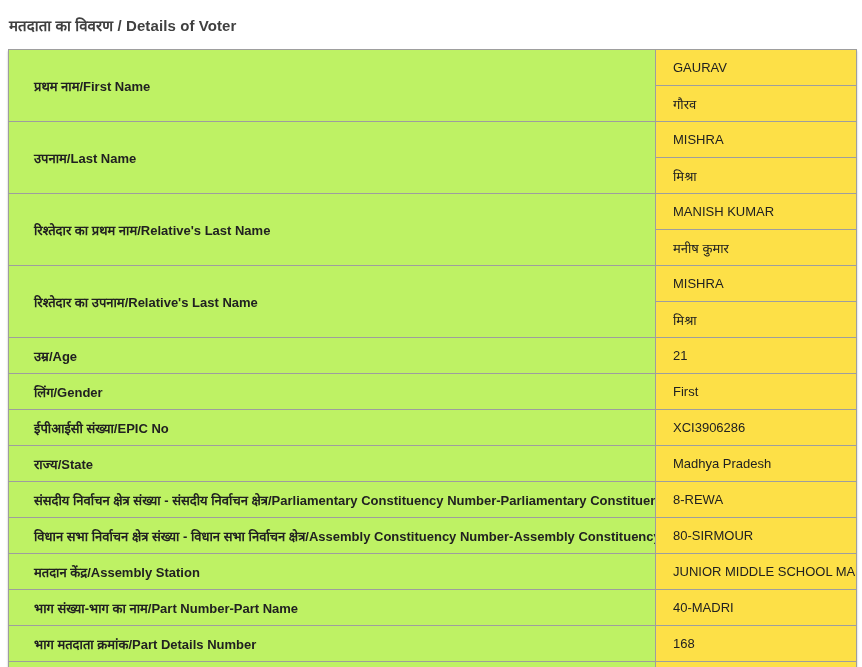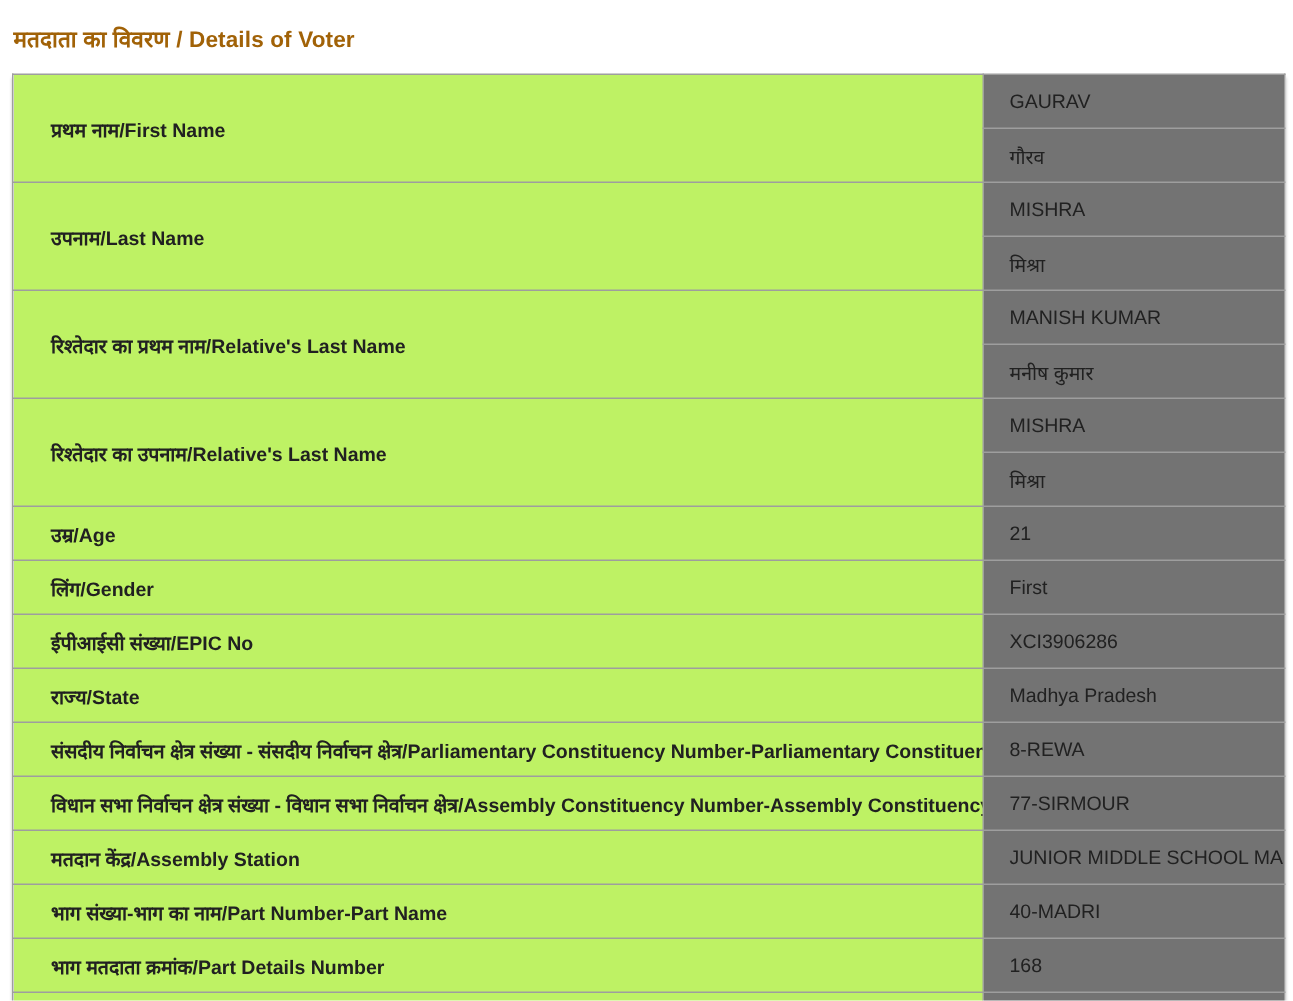--- a/index.html
+++ b/index.html
@@ -8,40 +8,40 @@
     background: #ffffff;
     width: 862px;
     height: 667px;
     font-family: "Liberation Sans", sans-serif;
     color: #212121;
     overflow: hidden;
   }
   .page-title {
     font-size: 15px;
     font-weight: bold;
-    color: #a16207;
+    color: #404040;
     padding: 15px 0 0 9px;
     letter-spacing: 0.1px;
   }
   table.voter-table {
     border-collapse: collapse;
     table-layout: fixed;
     width: 848px;
     margin: 14px 0 0 8px;
     box-shadow: 0 2px 2px rgba(0,0,0,0.25);
   }
   col.label-col { width: 647px; }
   col.value-col { width: 201px; }
   td {
     border: 1px solid #9e9e9e;
     font-size: 13px;
     color: #212121;
     height: 33px;
     vertical-align: middle;
-    background: #737373;
+    background: #fde047;
     overflow: hidden;
     white-space: nowrap;
   }
   td.label-cell {
     background: #bef264;
     font-weight: bold;
     padding-left: 25px;
     padding-right: 8px;
   }
   td.value-cell {
@@ -113,21 +113,21 @@
       <td class="value-cell">Madhya Pradesh</td>
     </tr>
 
     <tr>
       <td class="label-cell">संसदीय निर्वाचन क्षेत्र संख्या - संसदीय निर्वाचन क्षेत्र/Parliamentary Constituency Number-Parliamentary Constituency Name</td>
       <td class="value-cell">8-REWA</td>
     </tr>
 
     <tr>
       <td class="label-cell">विधान सभा निर्वाचन क्षेत्र संख्या - विधान सभा निर्वाचन क्षेत्र/Assembly Constituency Number-Assembly Constituency Name</td>
-      <td class="value-cell">77-SIRMOUR</td>
+      <td class="value-cell">80-SIRMOUR</td>
     </tr>
 
     <tr>
       <td class="label-cell">मतदान केंद्र/Assembly Station</td>
       <td class="value-cell">JUNIOR MIDDLE SCHOOL MADARI</td>
     </tr>
 
     <tr>
       <td class="label-cell">भाग संख्या-भाग का नाम/Part Number-Part Name</td>
       <td class="value-cell">40-MADRI</td>

